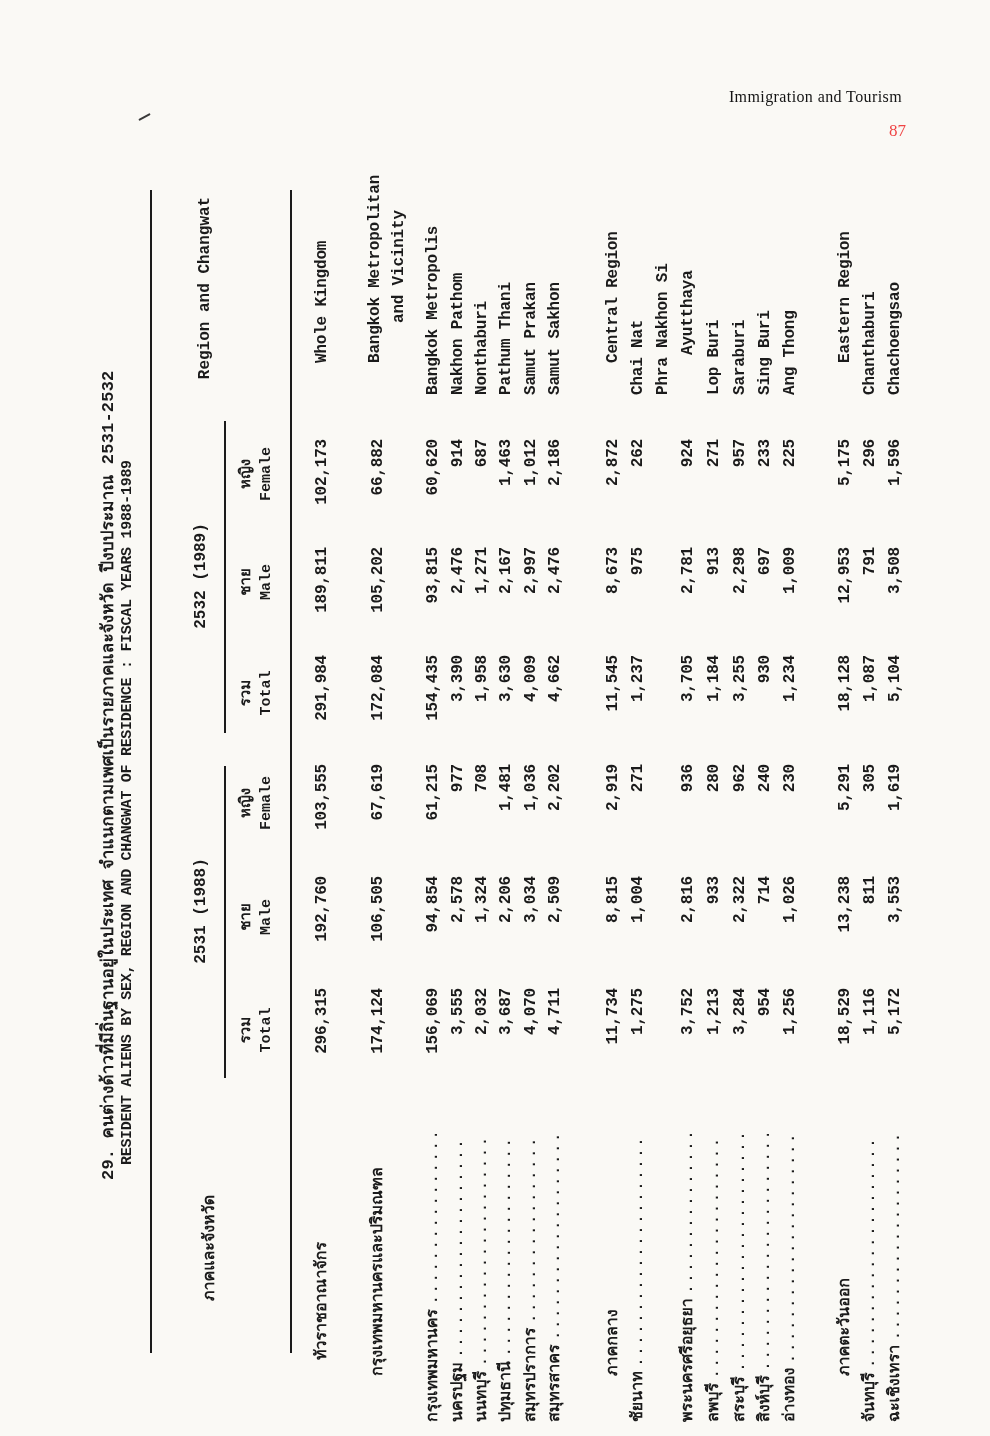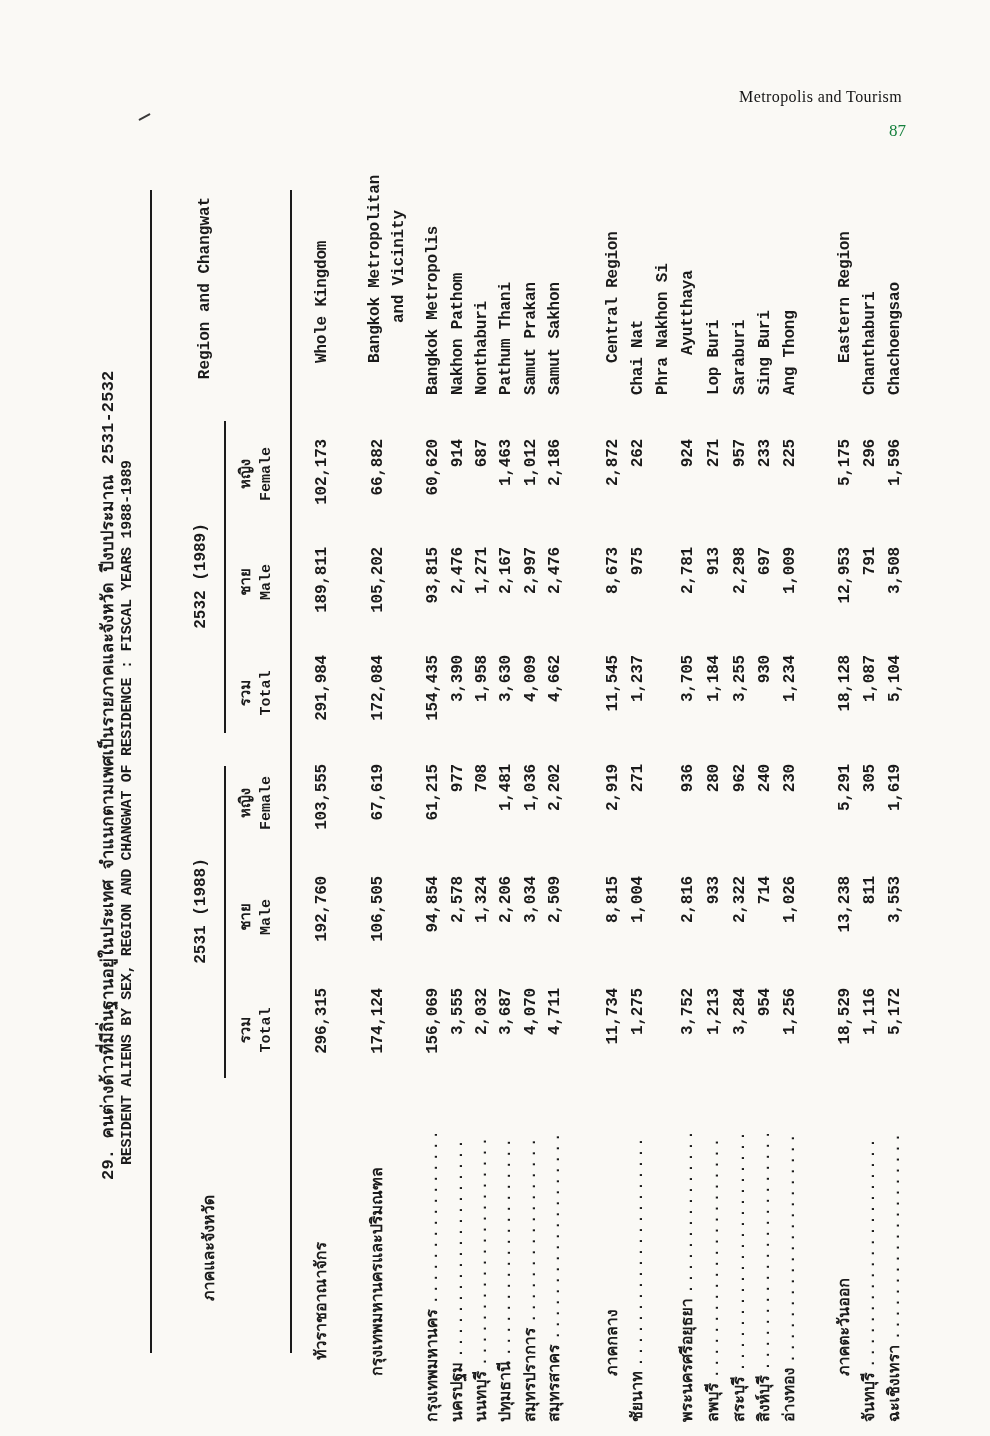--- a/index.html
+++ b/index.html
@@ -9,21 +9,21 @@
     font-family:"Liberation Mono","DejaVu Sans Mono",monospace;
   }
   .pg-header-text{
     position:absolute;top:88px;right:88px;
     font-family:"Liberation Serif","DejaVu Serif",serif;
     font-size:16px;color:#141414;letter-spacing:.4px;
   }
   .pg-number{
     position:absolute;top:121px;right:84px;
     font-family:"Liberation Serif","DejaVu Serif",serif;
-    font-size:17px;color:#15803d;
+    font-size:17px;color:#ef4444;
   }
   .stray-mark{
     position:absolute;left:138px;top:116px;width:13px;height:2px;
     background:#3a3a3a;transform:rotate(-28deg);border-radius:1px;
   }
   
   .rot{
     position:absolute;left:0;top:0;width:1436px;height:990px;
     transform-origin:0 0;transform:rotate(-90deg) translateX(-1436px);
     font-weight:bold;
@@ -43,21 +43,21 @@
   .subhead .en{font-size:15px;line-height:20px;}
   .cell{position:absolute;font-size:16px;line-height:21px;height:21px;}
   .val{width:115px;text-align:right;letter-spacing:-.2px;}
   .thai-cell{display:flex;align-items:baseline;overflow:hidden;}
   .leader{flex:1;overflow:hidden;letter-spacing:2.6px;font-size:14px;margin-left:5px;}
   .eng-name{letter-spacing:-.2px;}
 </style>
 </head>
 <body>
 
-<div class="pg-header-text">Metropolis and Tourism</div>
+<div class="pg-header-text">Immigration and Tourism</div>
 <div class="pg-number">87</div>
 <div class="stray-mark"></div>
 
 <div class="rot">
 
   <div class="abs title-thai">29. คนต่างด้าวที่มีถิ่นฐานอยู่ในประเทศ จำแนกตามเพศเป็นรายภาคและจังหวัด ปีงบประมาณ 2531-2532</div>
   <div class="abs title-eng">RESIDENT ALIENS BY SEX, REGION AND CHANGWAT OF RESIDENCE : FISCAL YEARS 1988-1989</div>
 
   <div class="rule rule-top"></div>
 

